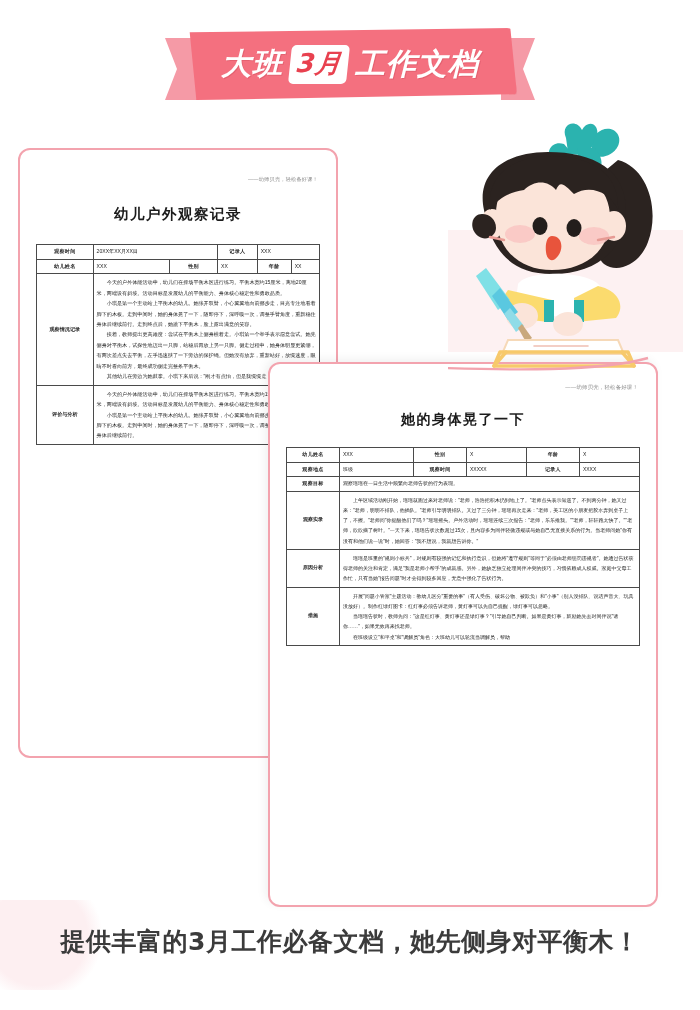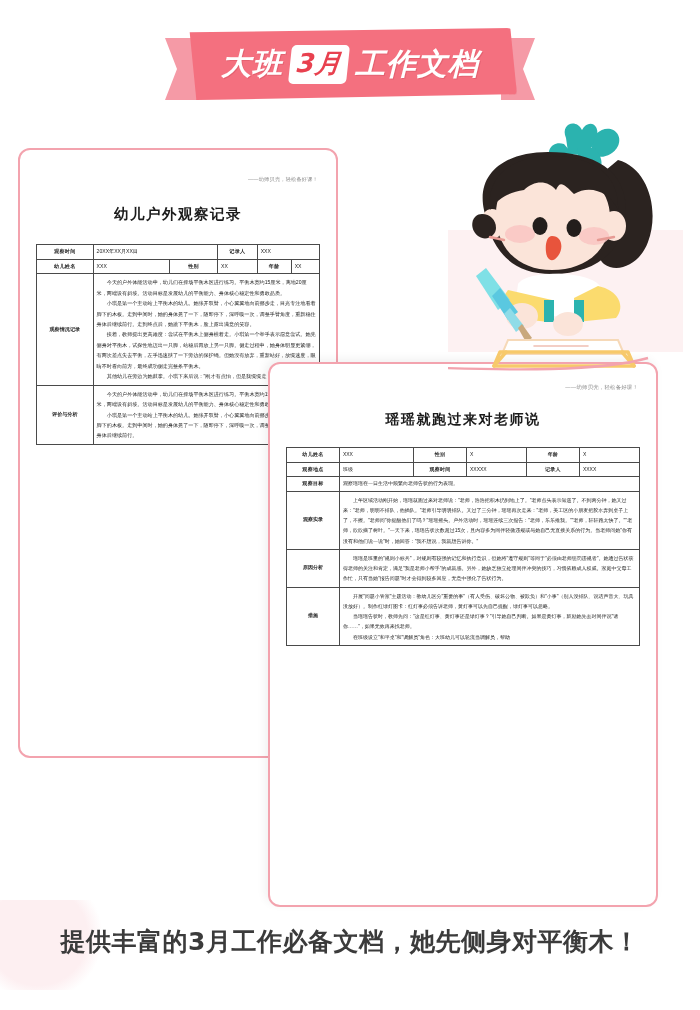--- a/index.html
+++ b/index.html
@@ -228,21 +228,21 @@
       <path d="M52 234 L180 234 L186 248 L46 248 Z" fill="none" stroke="#F7C96B" stroke-width="3.5" stroke-linejoin="round"></path>
       <path d="M58 234 L46 248 M174 234 L186 248" stroke="#F7C96B" stroke-width="3.5" stroke-linecap="round"></path>
 
       <path d="M-4 250 C60 252 150 254 200 240" stroke="#F3A3AE" stroke-width="2.4" fill="none"></path>
     </svg>
   </div>
 
   <div class="doc doc2">
     <div class="doc-inner">
       <div class="doc-kicker">——幼师贝壳，轻松备好课！</div>
-      <div class="doc-title">瑶瑶就跑过来对老师说</div>
+      <div class="doc-title">她的身体晃了一下</div>
 
       <table class="sheet">
         <colgroup>
           <col style="width:15%">
             <col style="width:21%">
             <col style="width:15%">
           <col style="width:17%">
             <col style="width:15%">
             <col style="width:17%">
         </colgroup>

